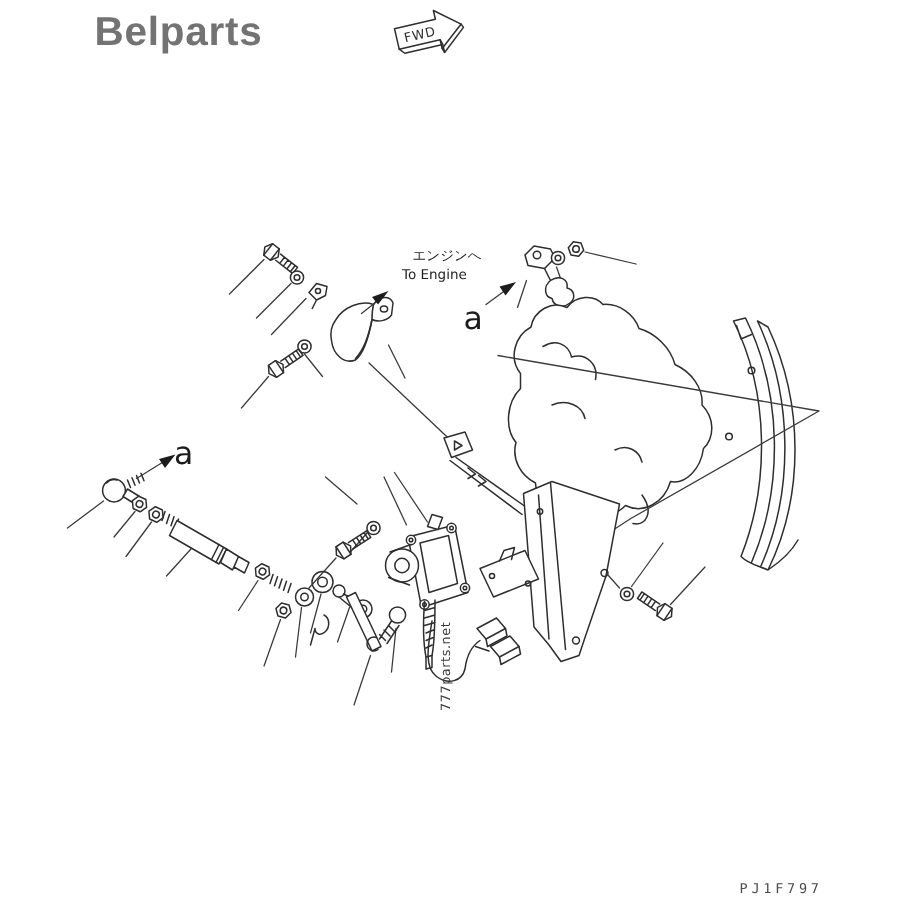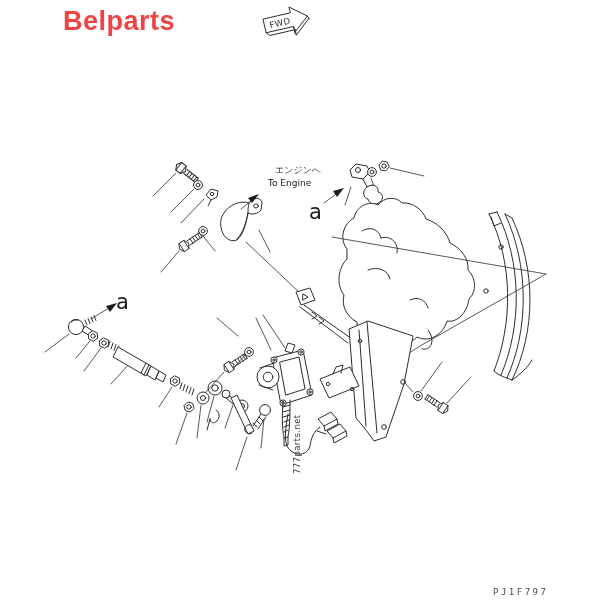--- a/index.html
+++ b/index.html
@@ -1,19 +1,19 @@
 <!DOCTYPE html>
 <html><head>
 <meta charset="utf-8">
 <style>
   html,body{margin:0;padding:0;background:#fff;}
   .stage{position:relative;width:600px;height:600px;background:#fff;overflow:hidden;
          font-family:"Liberation Sans",sans-serif;}
   .brand{position:absolute;left:63px;top:6px;font-size:27px;font-weight:700;
-         letter-spacing:.5px;color:#ef4444;margin:0;}
+         letter-spacing:.5px;color:#737373;margin:0;}
   svg{position:absolute;left:0;top:0;}
   svg *{vector-effect:non-scaling-stroke;}
   .ln{stroke:#2e2e2e;stroke-width:1;fill:none;stroke-linecap:round;stroke-linejoin:round;}
   .fw{stroke:#2e2e2e;stroke-width:1;fill:#fff;stroke-linejoin:round;}
   .ld{stroke:#3a3a3a;stroke-width:.85;fill:none;stroke-linecap:round;}
   .ar{fill:#1c1c1c;stroke:none;}
   .cap{font-family:"DejaVu Sans",sans-serif;font-size:9px;fill:#1c1c1c;}
   .mk{font-family:"DejaVu Sans",sans-serif;font-size:21px;fill:#1c1c1c;}
   .wm{font-family:"DejaVu Sans",sans-serif;font-size:8.5px;fill:#3c3c3c;letter-spacing:.4px;}
   .code{font-family:"DejaVu Sans Mono",monospace;font-size:9px;fill:#4a4a4a;letter-spacing:2.5px;}

